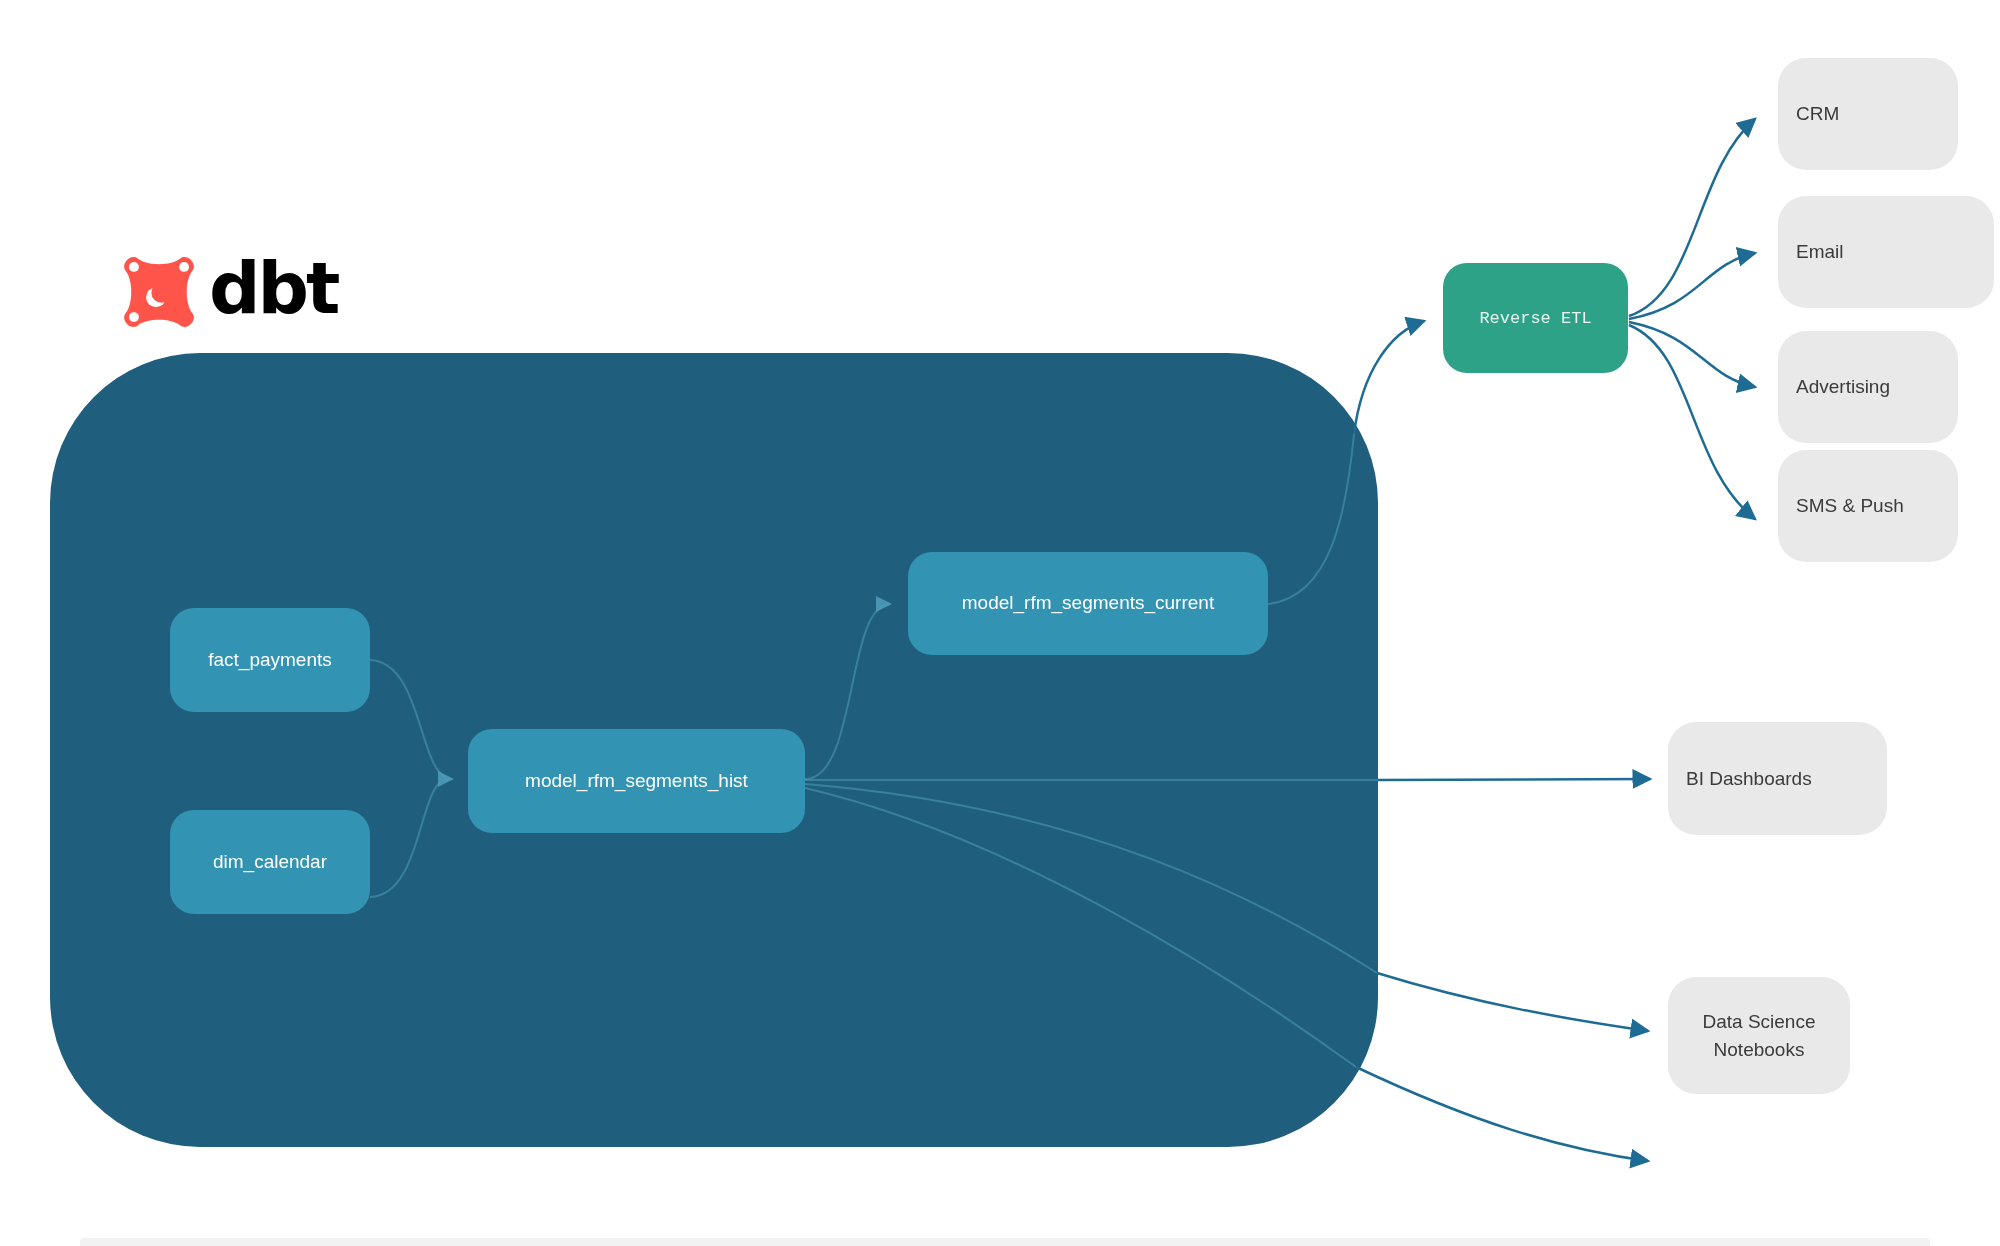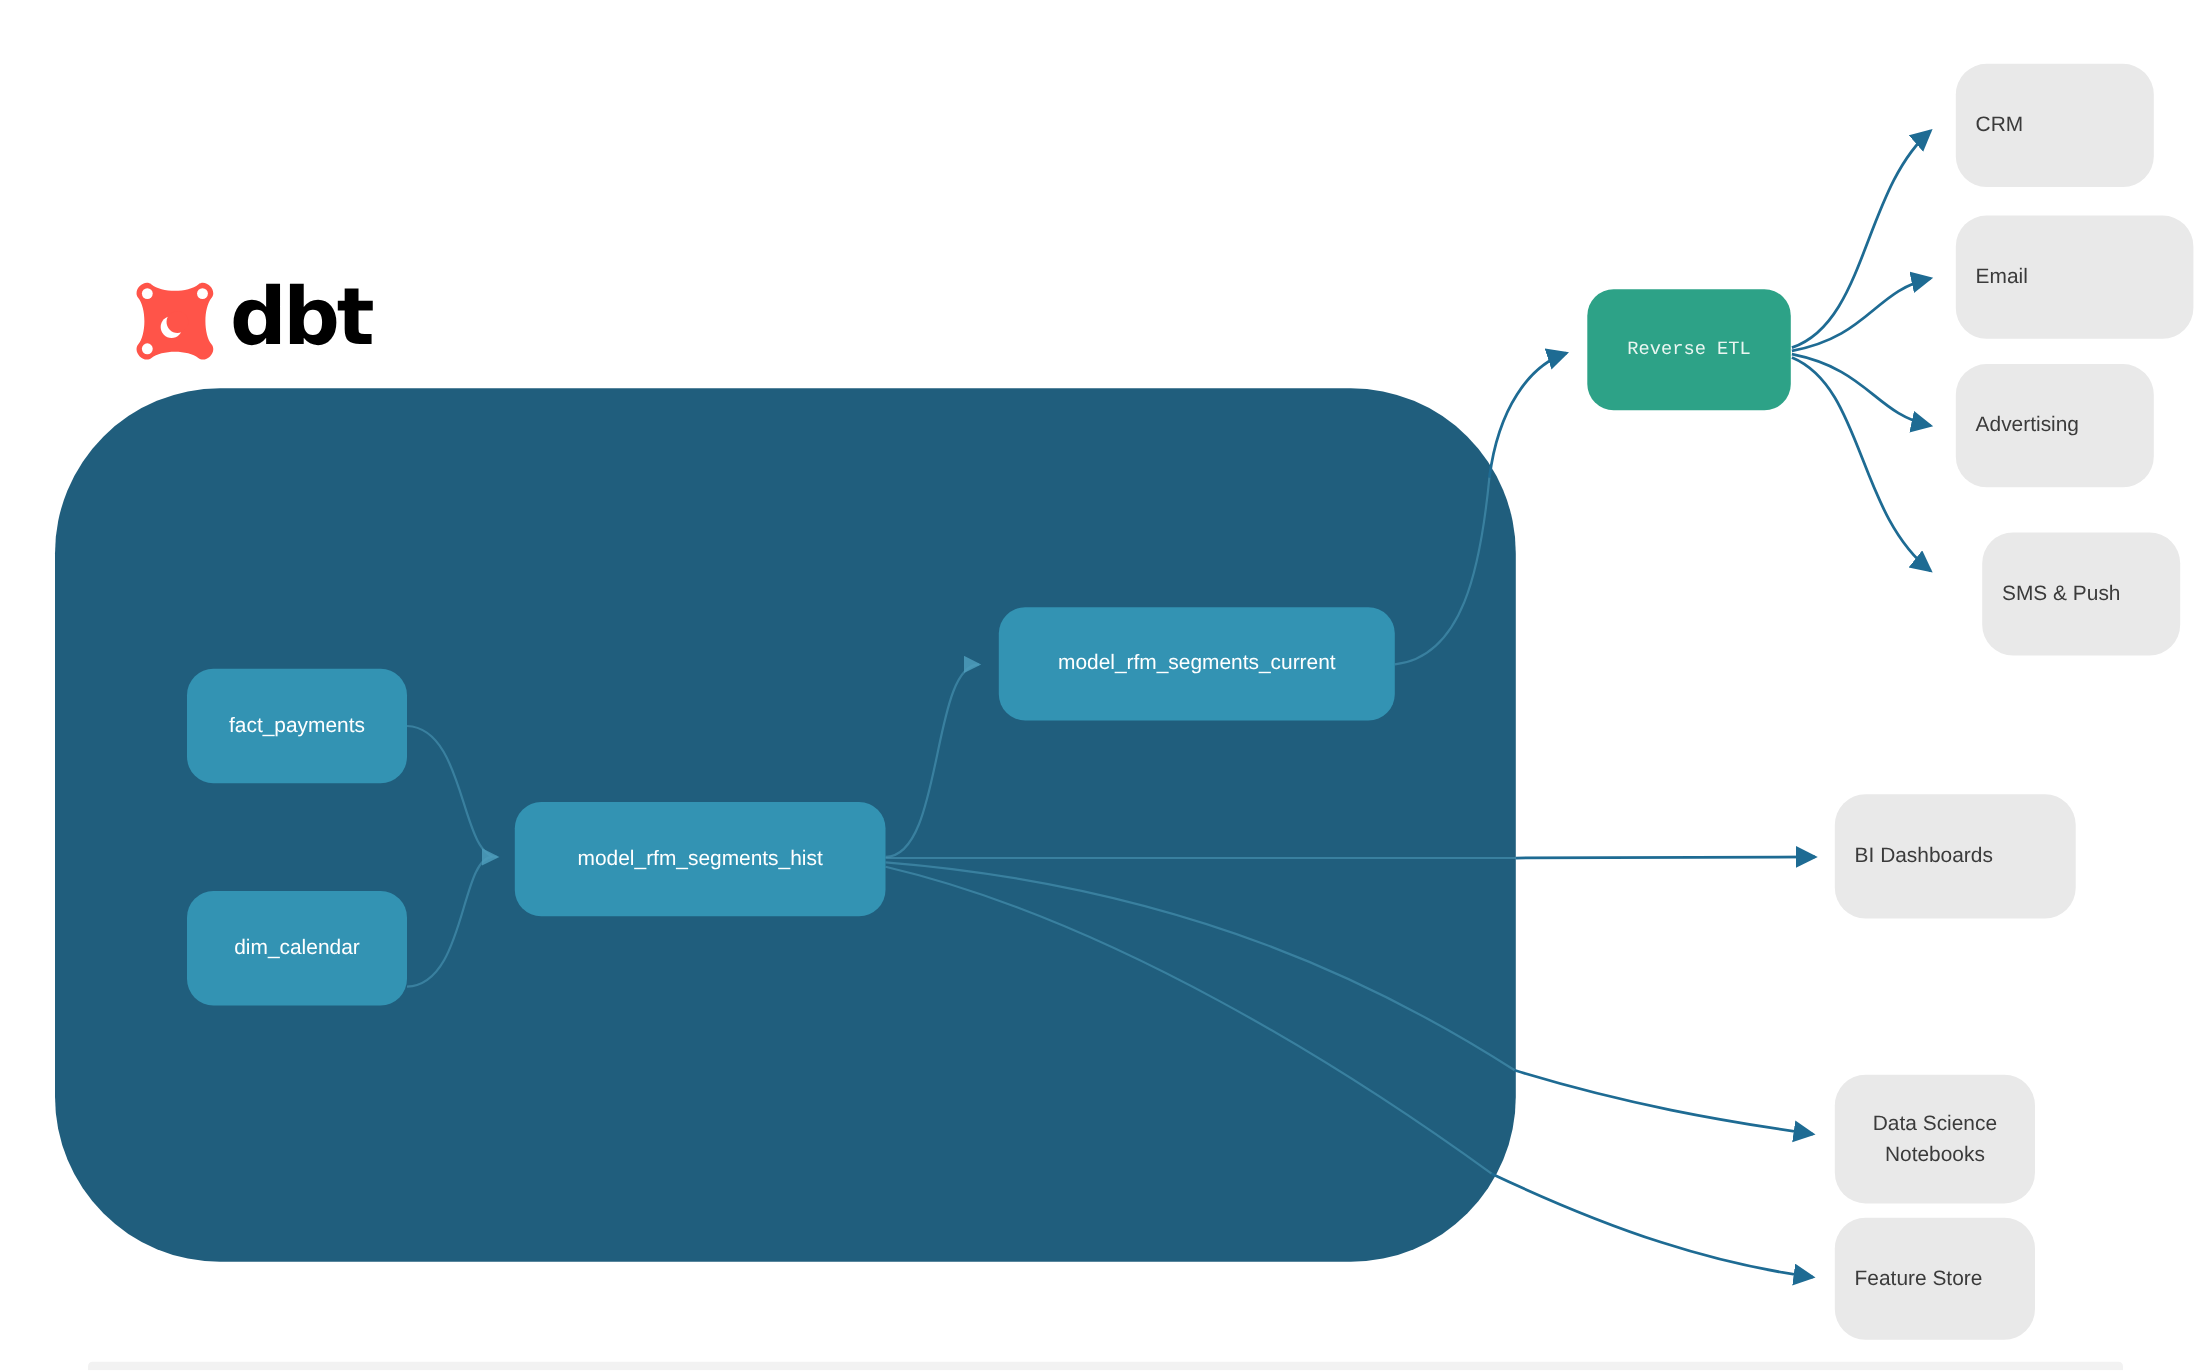--- a/index.html
+++ b/index.html
@@ -122,27 +122,24 @@
 
   <div class="gray-node" style="left:1778px;top:58px;width:180px;height:112px;">
     <span>CRM</span>
   </div>
   <div class="gray-node" style="left:1778px;top:196px;width:216px;height:112px;">
     <span>Email</span>
   </div>
   <div class="gray-node" style="left:1778px;top:331px;width:180px;height:112px;">
     <span>Advertising</span>
   </div>
-  <div class="gray-node" style="left:1778px;top:484px;width:180px;height:112px;margin-left:24px;">
+  <div class="gray-node" style="left:1778px;top:450px;width:180px;height:112px;">
     <span>SMS &amp; Push</span>
   </div>
 
   <div class="gray-node" style="left:1668px;top:722px;width:219px;height:113px;">
     <span>BI Dashboards</span>
   </div>
   <div class="gray-node" style="left:1668px;top:977px;width:182px;height:117px;">
     <span>Data Science Notebooks</span>
   </div>
-  <div class="gray-node" style="left:1668px;top:1107px;width:182px;height:111px;">
-    <span>Feature Store</span>
-  </div>
 
 </div>
 
 </body></html>

